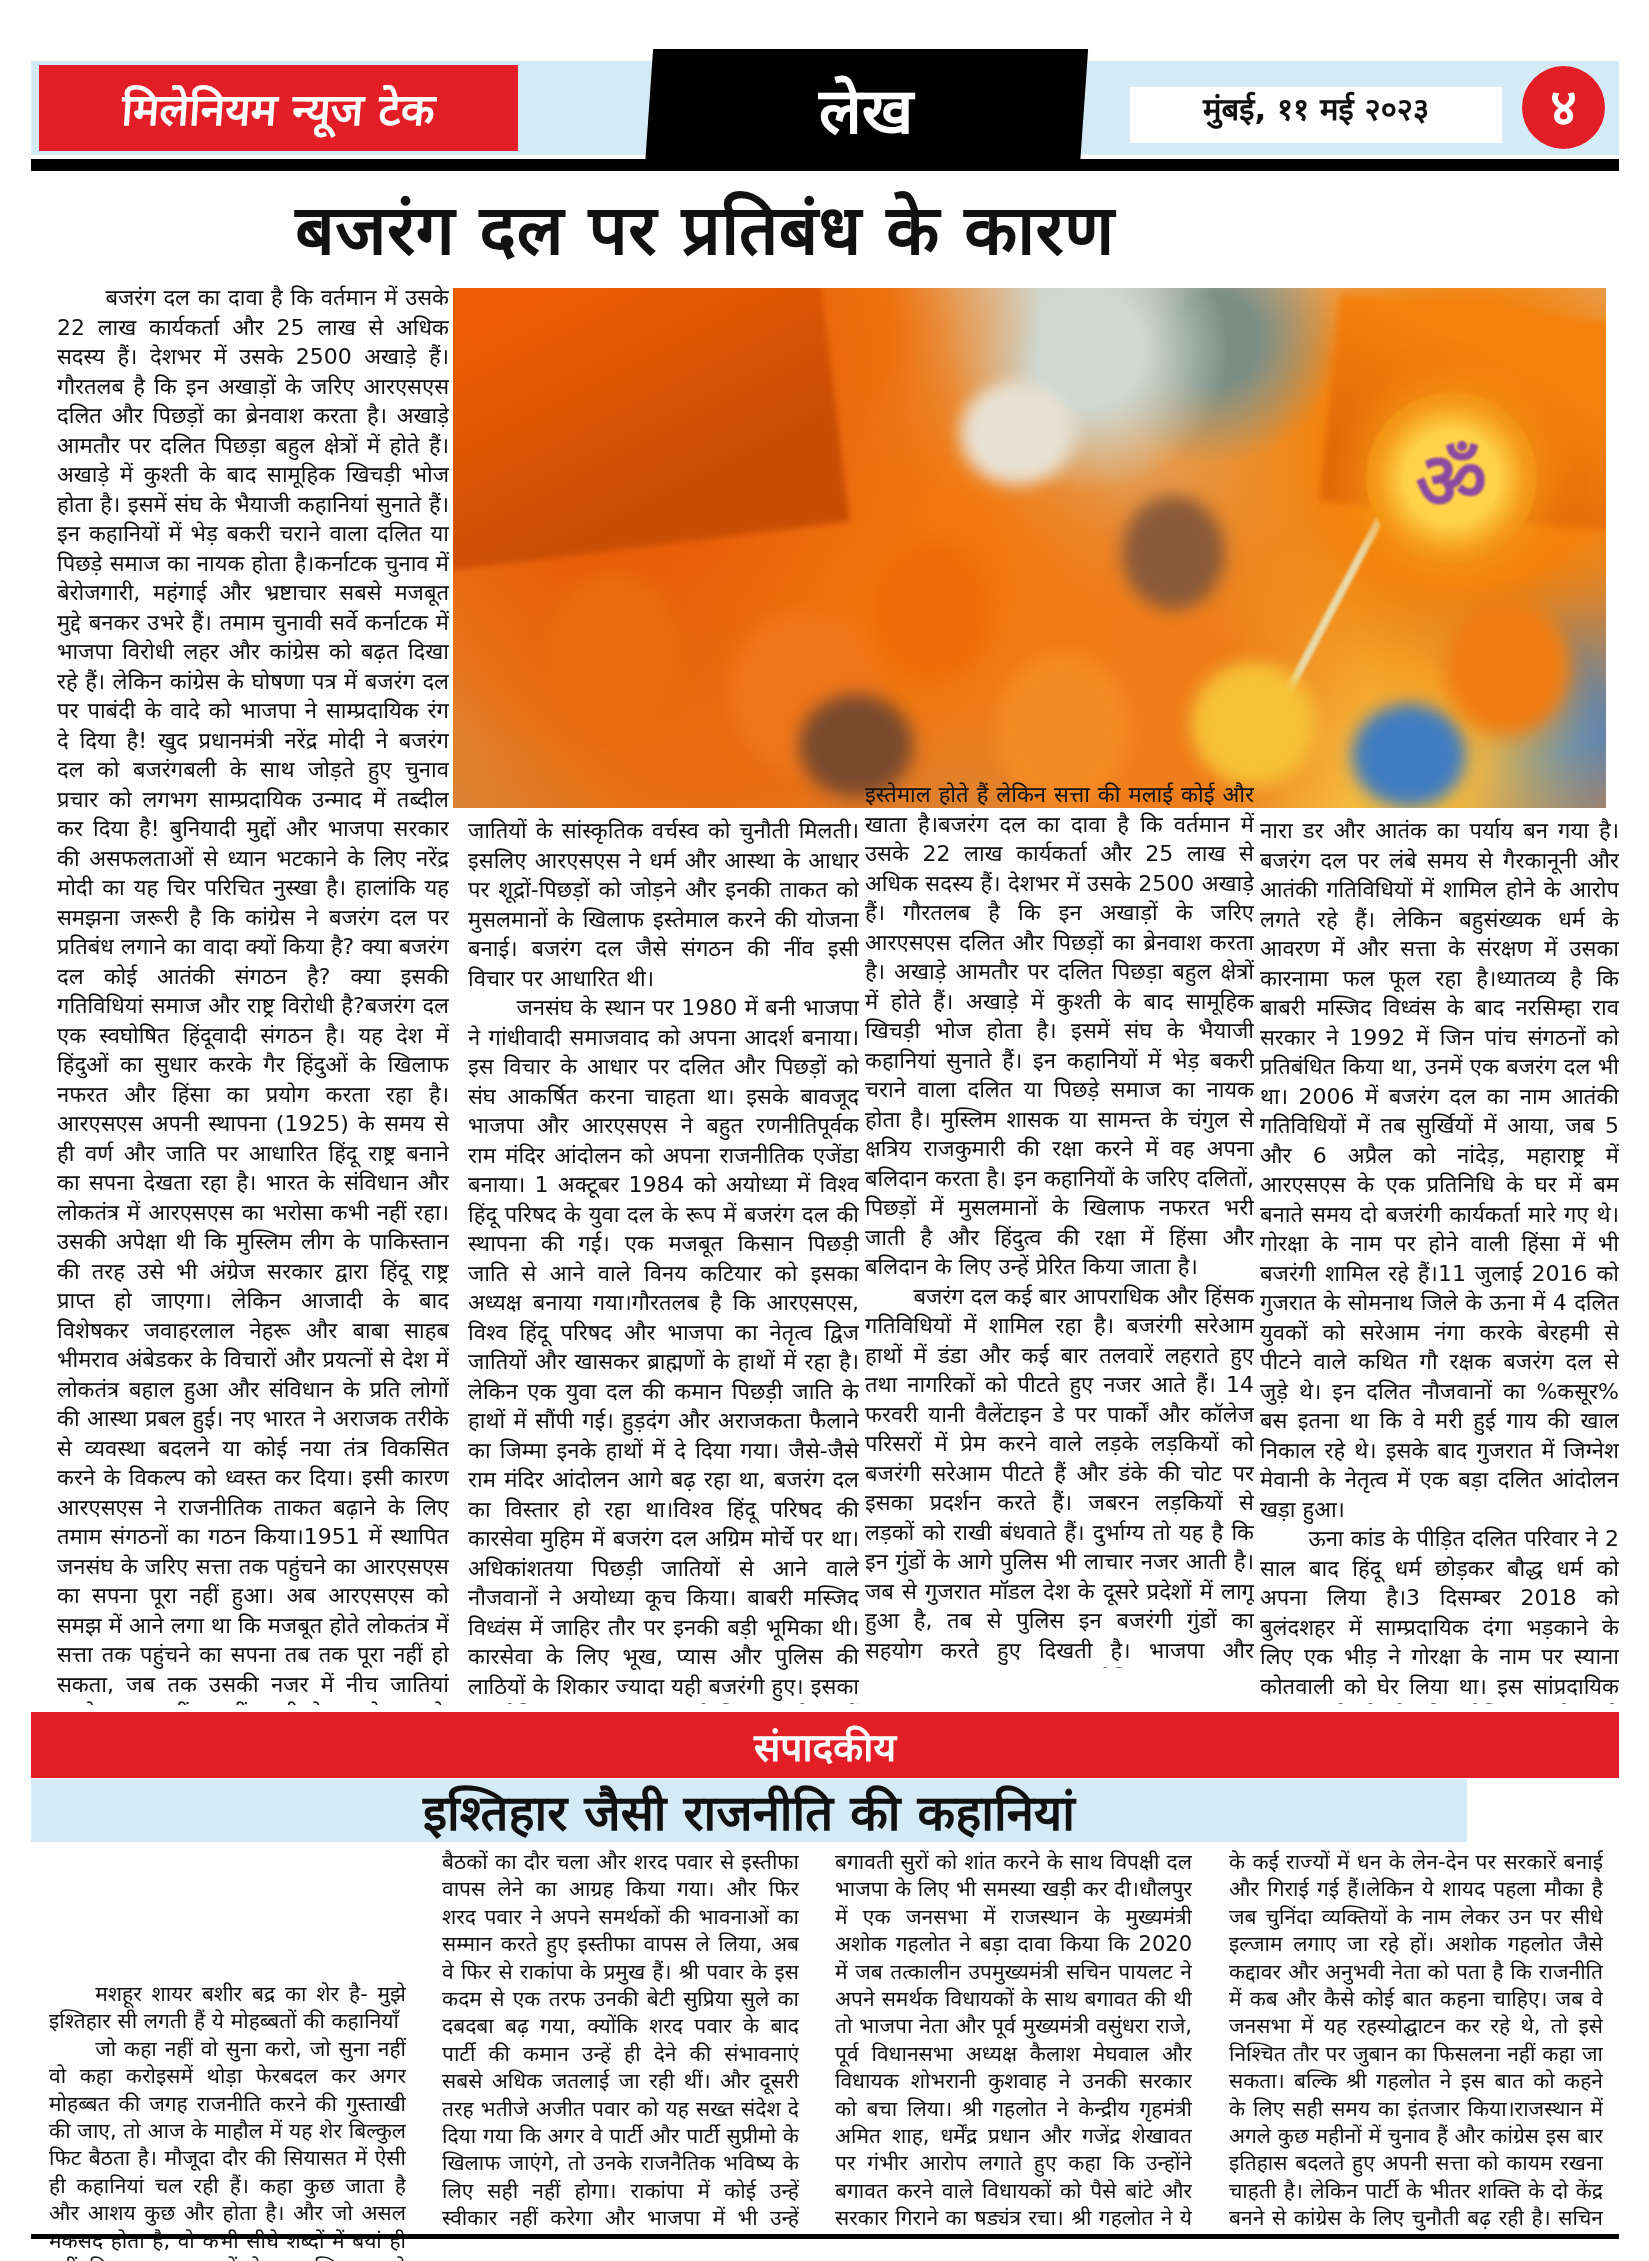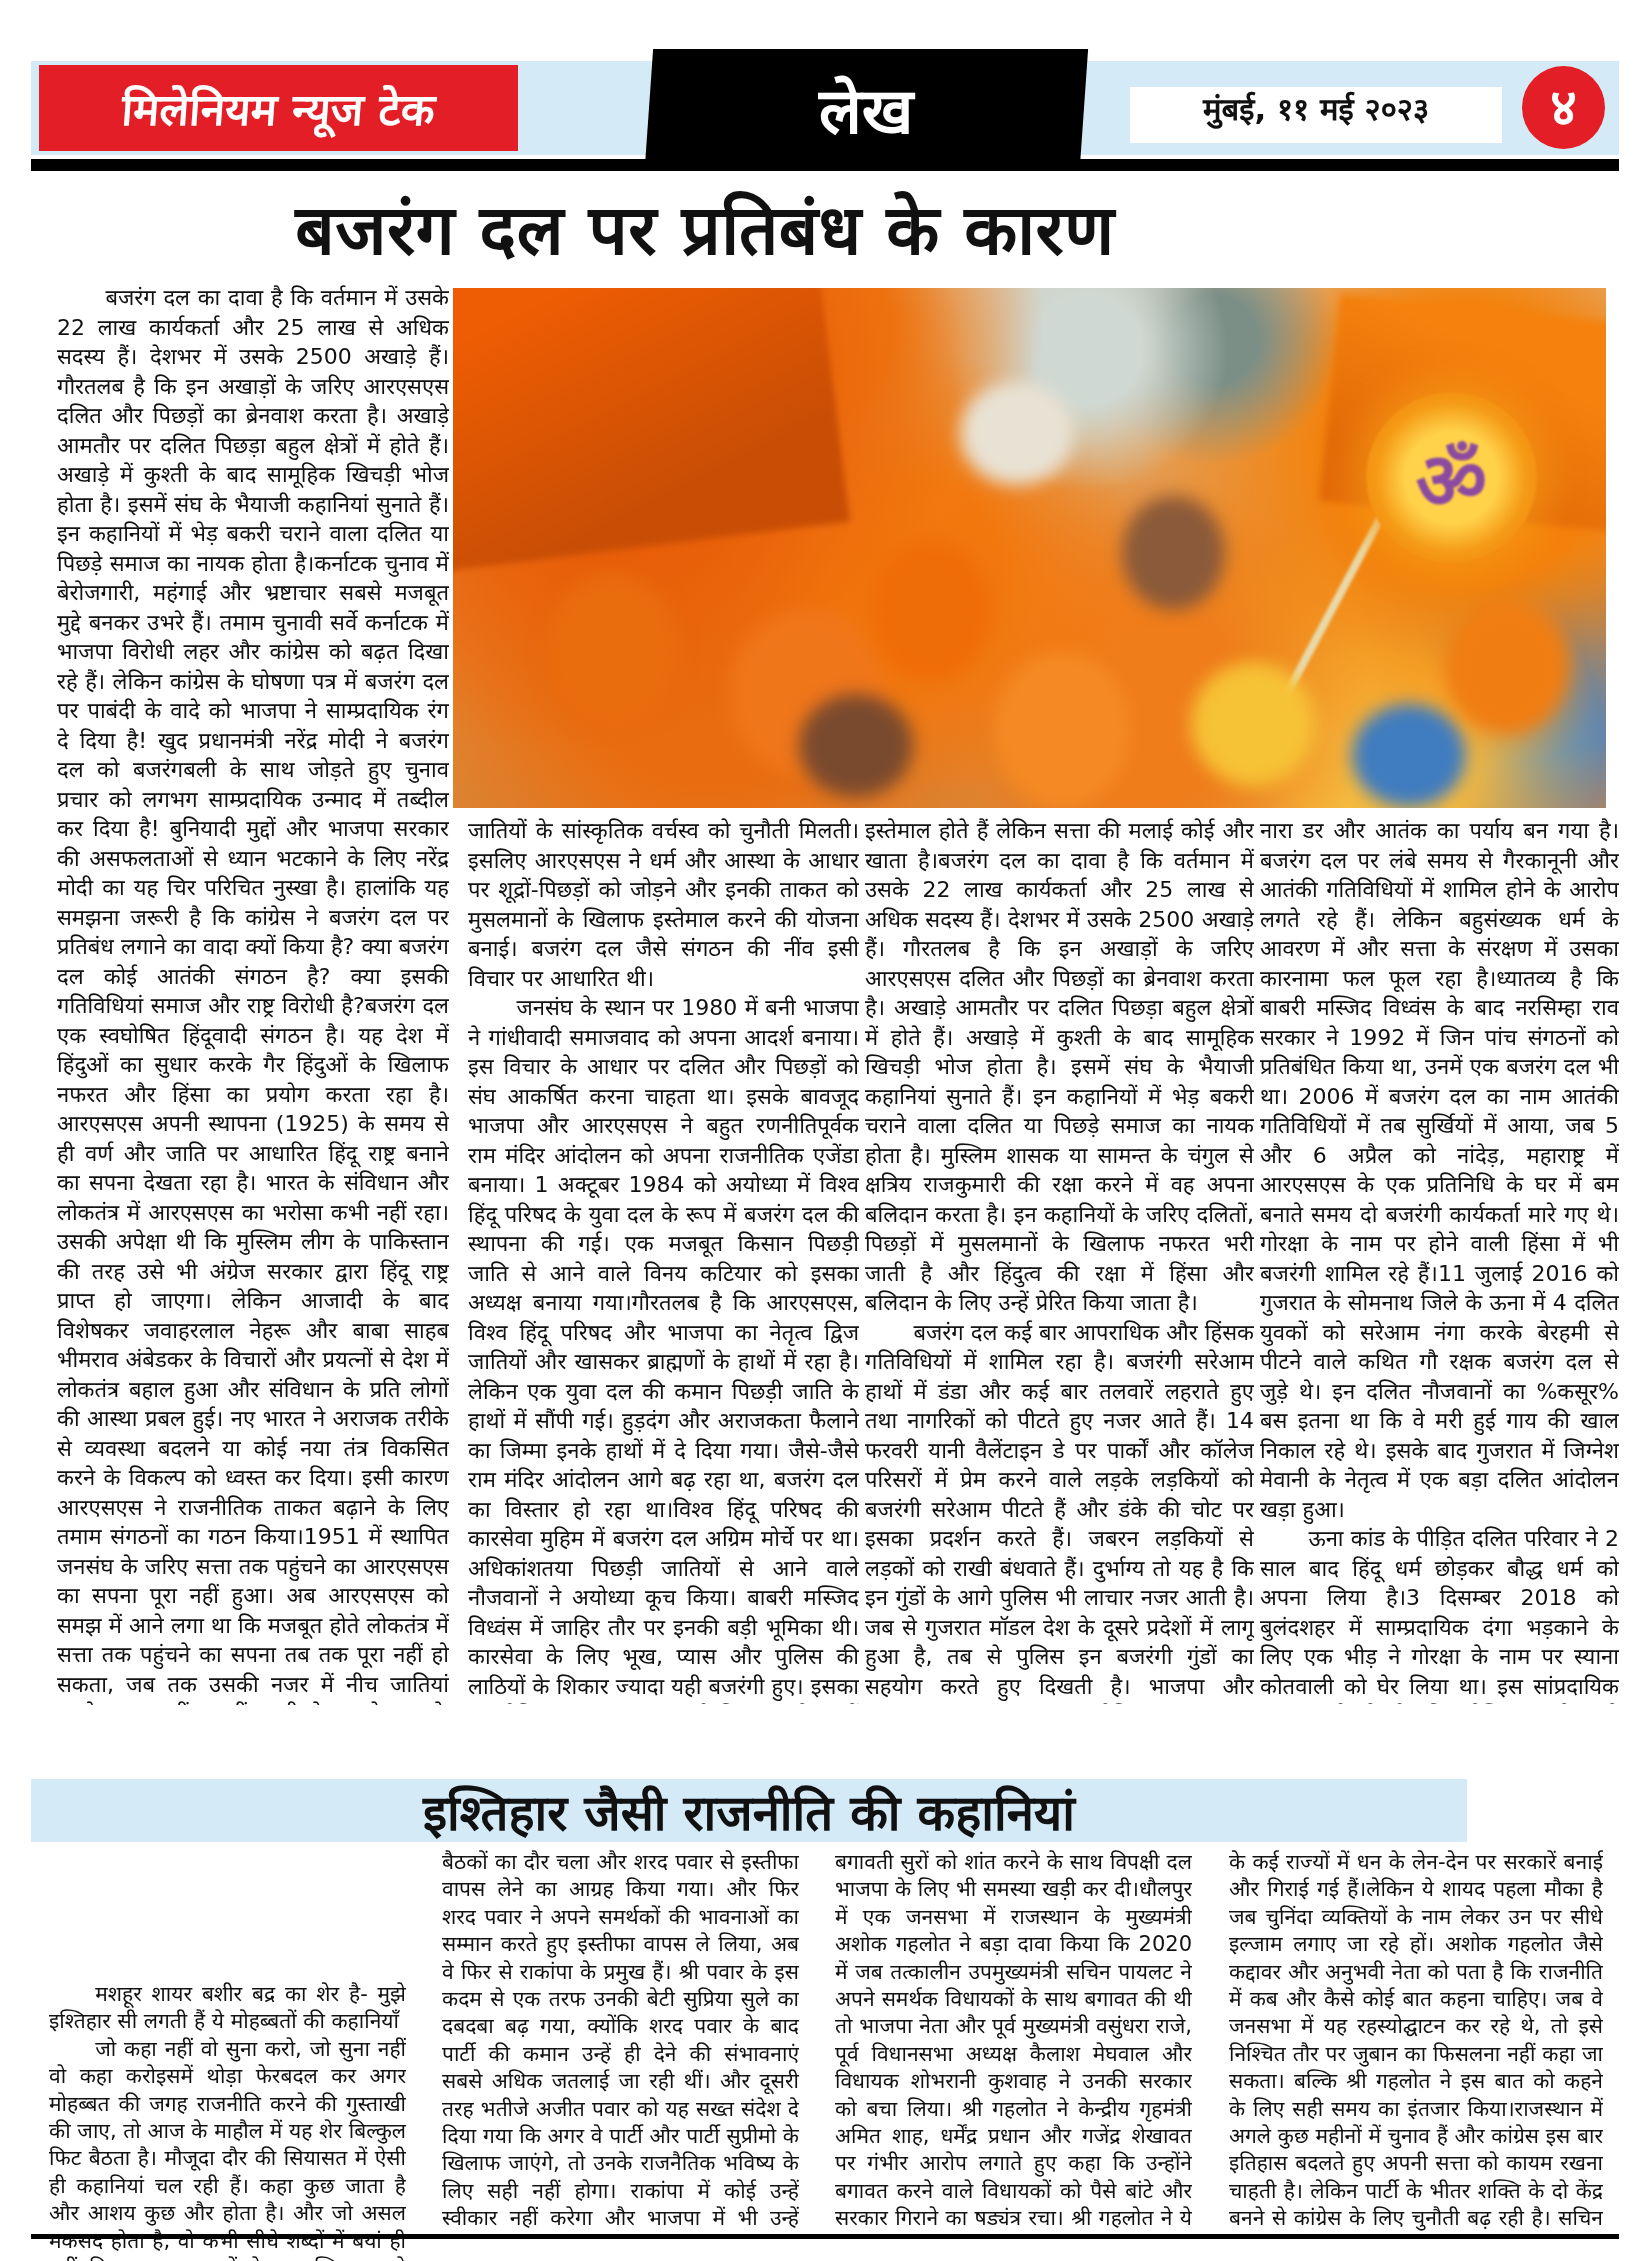--- a/index.html
+++ b/index.html
@@ -28,21 +28,21 @@
   .top-rule{position:absolute;left:31px;top:159px;width:1588px;height:12.4px;background:#000;}
 
   
   .headline{position:absolute;left:0;top:180px;width:1410px;text-align:center;
     font-size:69px;font-weight:bold;letter-spacing:0.5px;}
 
   
   .bodytext{position:absolute;overflow:hidden;text-align:justify;font-size:22px;line-height:29.5px;}
   .col1{left:57px;top:283px;width:392px;height:1422px;}
   .col2{left:468px;top:816px;width:391px;height:888px;}
-  .col3{left:865px;top:816px;width:389px;height:888px;}
+  .col3{left:865px;top:780px;width:389px;height:888px;}
   .col4{left:1260px;top:816px;width:359px;height:888px;}
   .para{margin:0;}
   .para.ind{text-indent:2.2em;}
 
   
   .photo{position:absolute;left:453px;top:288px;width:1153px;height:520px;overflow:hidden;
     background:
       radial-gradient(circle at 12% 18%, #e85d07 0 14%, rgba(232,93,7,0) 34%),
       radial-gradient(circle at 30% 8%,  #f07a12 0 10%, rgba(240,122,18,0) 26%),
       radial-gradient(circle at 55% 12%, #cfd8d2 0 7%, rgba(207,216,210,0) 18%),
@@ -131,20 +131,23 @@
     </div>
   <div class="bodytext col3">
       <p class="para">इस्तेमाल होते हैं लेकिन सत्ता की मलाई कोई और खाता है।बजरंग दल का दावा है कि वर्तमान में उसके 22 लाख कार्यकर्ता और 25 लाख से अधिक सदस्य हैं। देशभर में उसके 2500 अखाड़े हैं। गौरतलब है कि इन अखाड़ों के जरिए आरएसएस दलित और पिछड़ों का ब्रेनवाश करता है। अखाड़े आमतौर पर दलित पिछड़ा बहुल क्षेत्रों में होते हैं। अखाड़े में कुश्ती के बाद सामूहिक खिचड़ी भोज होता है। इसमें संघ के भैयाजी कहानियां सुनाते हैं। इन कहानियों में भेड़ बकरी चराने वाला दलित या पिछड़े समाज का नायक होता है। मुस्लिम शासक या सामन्त के चंगुल से क्षत्रिय राजकुमारी की रक्षा करने में वह अपना बलिदान करता है। इन कहानियों के जरिए दलितों, पिछड़ों में मुसलमानों के खिलाफ नफरत भरी जाती है और हिंदुत्व की रक्षा में हिंसा और बलिदान के लिए उन्हें प्रेरित किया जाता है।</p>
       <p class="para ind">बजरंग दल कई बार आपराधिक और हिंसक गतिविधियों में शामिल रहा है। बजरंगी सरेआम हाथों में डंडा और कई बार तलवारें लहराते हुए तथा नागरिकों को पीटते हुए नजर आते हैं। 14 फरवरी यानी वैलेंटाइन डे पर पार्कों और कॉलेज परिसरों में प्रेम करने वाले लड़के लड़कियों को बजरंगी सरेआम पीटते हैं और डंके की चोट पर इसका प्रदर्शन करते हैं। जबरन लड़कियों से लड़कों को राखी बंधवाते हैं। दुर्भाग्य तो यह है कि इन गुंडों के आगे पुलिस भी लाचार नजर आती है। जब से गुजरात मॉडल देश के दूसरे प्रदेशों में लागू हुआ है, तब से पुलिस इन बजरंगी गुंडों का सहयोग करते हुए दिखती है। भाजपा और आरएसएस का मजबूत राजनीतिक नारा %जय श्रीराम% बजरंगियों ने ही ज्यादा बुलंद किया है।</p>
     </div>
   <div class="bodytext col4">
       <p class="para">नारा डर और आतंक का पर्याय बन गया है। बजरंग दल पर लंबे समय से गैरकानूनी और आतंकी गतिविधियों में शामिल होने के आरोप लगते रहे हैं। लेकिन बहुसंख्यक धर्म के आवरण में और सत्ता के संरक्षण में उसका कारनामा फल फूल रहा है।ध्यातव्य है कि बाबरी मस्जिद विध्वंस के बाद नरसिम्हा राव सरकार ने 1992 में जिन पांच संगठनों को प्रतिबंधित किया था, उनमें एक बजरंग दल भी था। 2006 में बजरंग दल का नाम आतंकी गतिविधियों में तब सुर्खियों में आया, जब 5 और 6 अप्रैल को नांदेड़, महाराष्ट्र में आरएसएस के एक प्रतिनिधि के घर में बम बनाते समय दो बजरंगी कार्यकर्ता मारे गए थे। गोरक्षा के नाम पर होने वाली हिंसा में भी बजरंगी शामिल रहे हैं।11 जुलाई 2016 को गुजरात के सोमनाथ जिले के ऊना में 4 दलित युवकों को सरेआम नंगा करके बेरहमी से पीटने वाले कथित गौ रक्षक बजरंग दल से जुड़े थे। इन दलित नौजवानों का %कसूर% बस इतना था कि वे मरी हुई गाय की खाल निकाल रहे थे। इसके बाद गुजरात में जिग्नेश मेवानी के नेतृत्व में एक बड़ा दलित आंदोलन खड़ा हुआ।</p>
       <p class="para ind">ऊना कांड के पीड़ित दलित परिवार ने 2 साल बाद हिंदू धर्म छोड़कर बौद्ध धर्म को अपना लिया है।3 दिसम्बर 2018 को बुलंदशहर में साम्प्रदायिक दंगा भड़काने के लिए एक भीड़ ने गोरक्षा के नाम पर स्याना कोतवाली को घेर लिया था। इस सांप्रदायिक उन्माद को रोकने की कोशिश करने वाले इंस्पेक्टर सुबोध कुमार सिंह की हत्या कर दी गई। इन हत्यारों में बजरंग दल के गुंडे शामिल थे। आश्चर्य और बेहद शर्म की बात है कि जमानत पर बाहर आये इन हत्यारों का भाजपा नेताओं ने फूल माला पहनाकर स्वागत किया। हत्याओं का जश्न मनाने वाले भाजपा और आरएसएस के नेताओं को बजरंग दल पर प्रतिबंध लगाने के कांग्रेस के वादे से तिलमिलाहट होना स्वाभाविक है।</p>
     </div>
 
+  <div class="edit-bar">
+    <span>संपादकीय</span>
+  </div>
   <div class="edit-band">
     <span>इश्तिहार जैसी राजनीति की कहानियां</span>
   </div>
   <div class="etext ecol1">
       <p class="para ind">मशहूर शायर बशीर बद्र का शेर है- मुझे इश्तिहार सी लगती हैं ये मोहब्बतों की कहानियाँ</p>
       <p class="para ind">जो कहा नहीं वो सुना करो, जो सुना नहीं वो कहा करोइसमें थोड़ा फेरबदल कर अगर मोहब्बत की जगह राजनीति करने की गुस्ताखी की जाए, तो आज के माहौल में यह शेर बिल्कुल फिट बैठता है। मौजूदा दौर की सियासत में ऐसी ही कहानियां चल रही हैं। कहा कुछ जाता है और आशय कुछ और होता है। और जो असल मकसद होता है, वो कभी सीधे शब्दों में बयां ही नहीं किया जाता। शब्दों के इस खिलवाड़ से राजनैतिक बाजियां कैसे पलटी जाती हैं, इसके कुछ उदाहरण हाल ही में सामने आए हैं। महाराष्ट्र में राकांपा के मुखिया शरद पवार ने पहले इस्तीफा देने का ऐलान किया, जिससे उनके समर्थक भावुक होकर उनसे पद पर बने रहने की अपील करने लगे।राजनीति और दल में उनका क्या ओहदा है, राज्य को उनकी कितनी जरूरत है, इसकी व्याख्याएं की जाने लगीं। राकांपा की</p>
     </div>
   <div class="etext ecol2">
       <p class="para">बैठकों का दौर चला और शरद पवार से इस्तीफा वापस लेने का आग्रह किया गया। और फिर शरद पवार ने अपने समर्थकों की भावनाओं का सम्मान करते हुए इस्तीफा वापस ले लिया, अब वे फिर से राकांपा के प्रमुख हैं। श्री पवार के इस कदम से एक तरफ उनकी बेटी सुप्रिया सुले का दबदबा बढ़ गया, क्योंकि शरद पवार के बाद पार्टी की कमान उन्हें ही देने की संभावनाएं सबसे अधिक जतलाई जा रही थीं। और दूसरी तरह भतीजे अजीत पवार को यह सख्त संदेश दे दिया गया कि अगर वे पार्टी और पार्टी सुप्रीमो के खिलाफ जाएंगे, तो उनके राजनैतिक भविष्य के लिए सही नहीं होगा। राकांपा में कोई उन्हें स्वीकार नहीं करेगा और भाजपा में भी उन्हें सम्मानजनक स्थान नहीं मिलेगा। अगले चुनावों के पहले पार्टी की अंदरूनी खटपट को शरद पवार ने बड़ी चालाकी से शांत करा दिया। कुछ ऐसा ही खेल अब राजस्थान में हुआ है। बल्कि यहां तो अशोक गहलोत ने अपने खिलाफ उठ रहे</p>
     </div>

